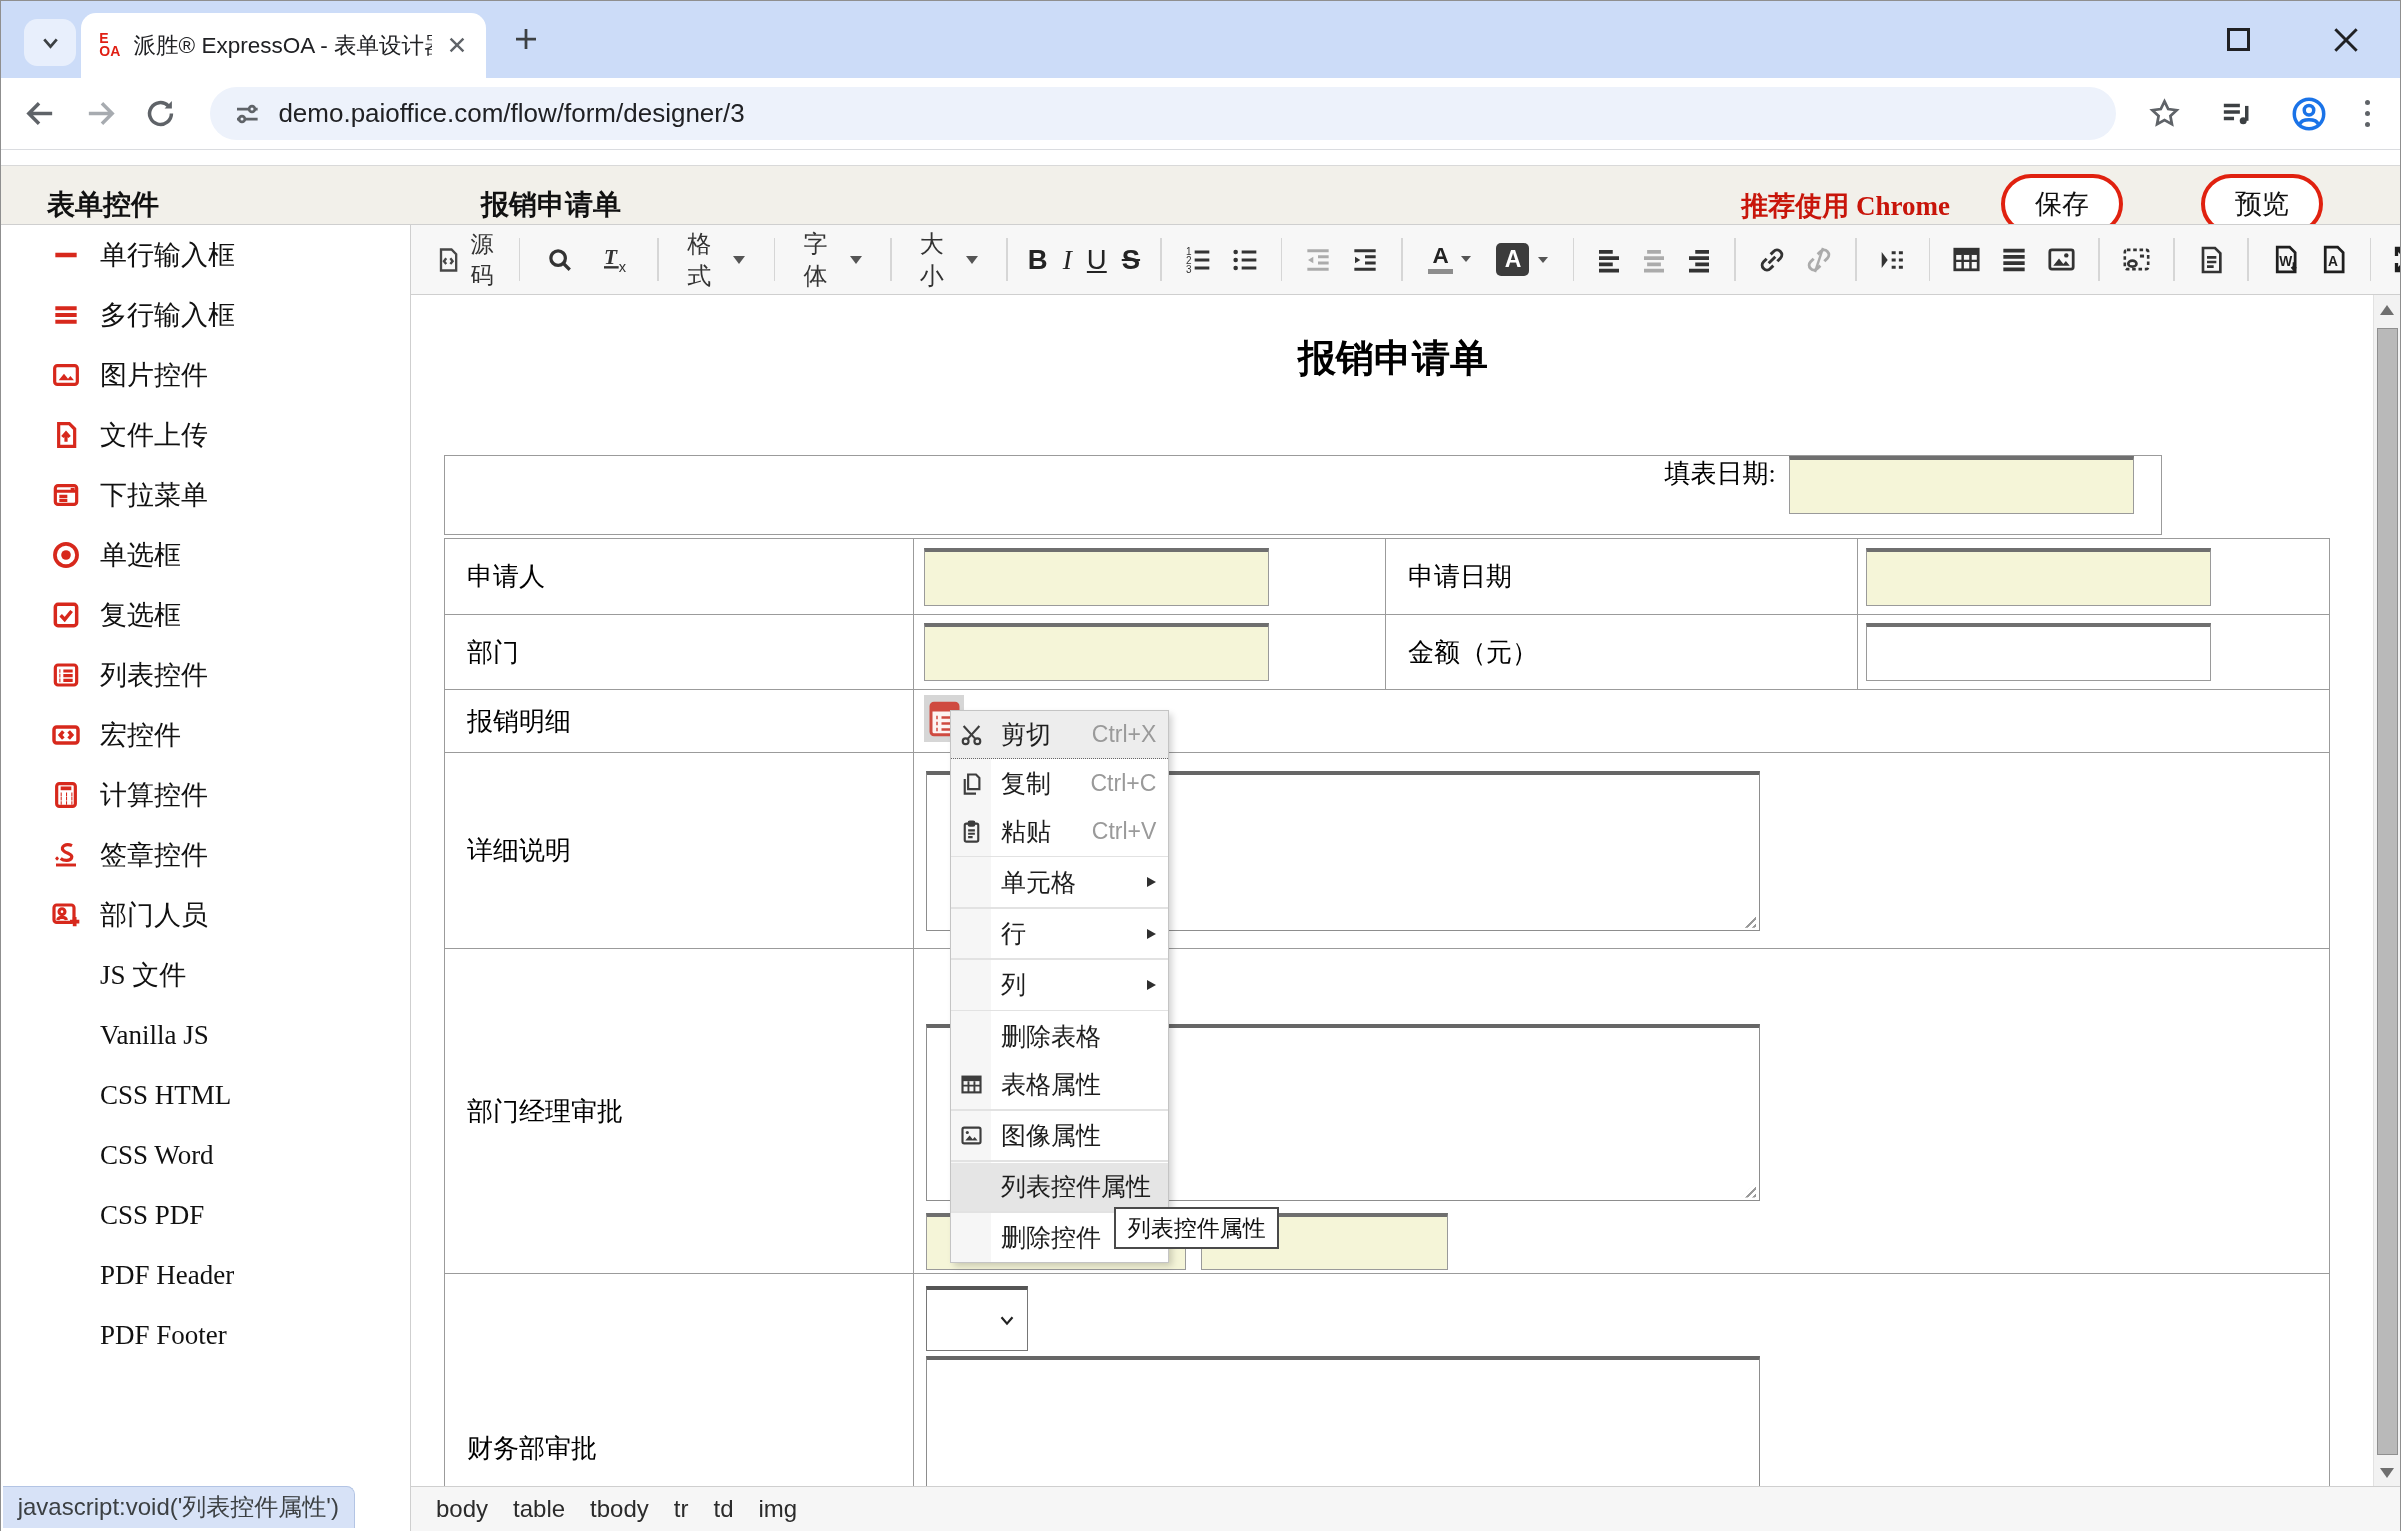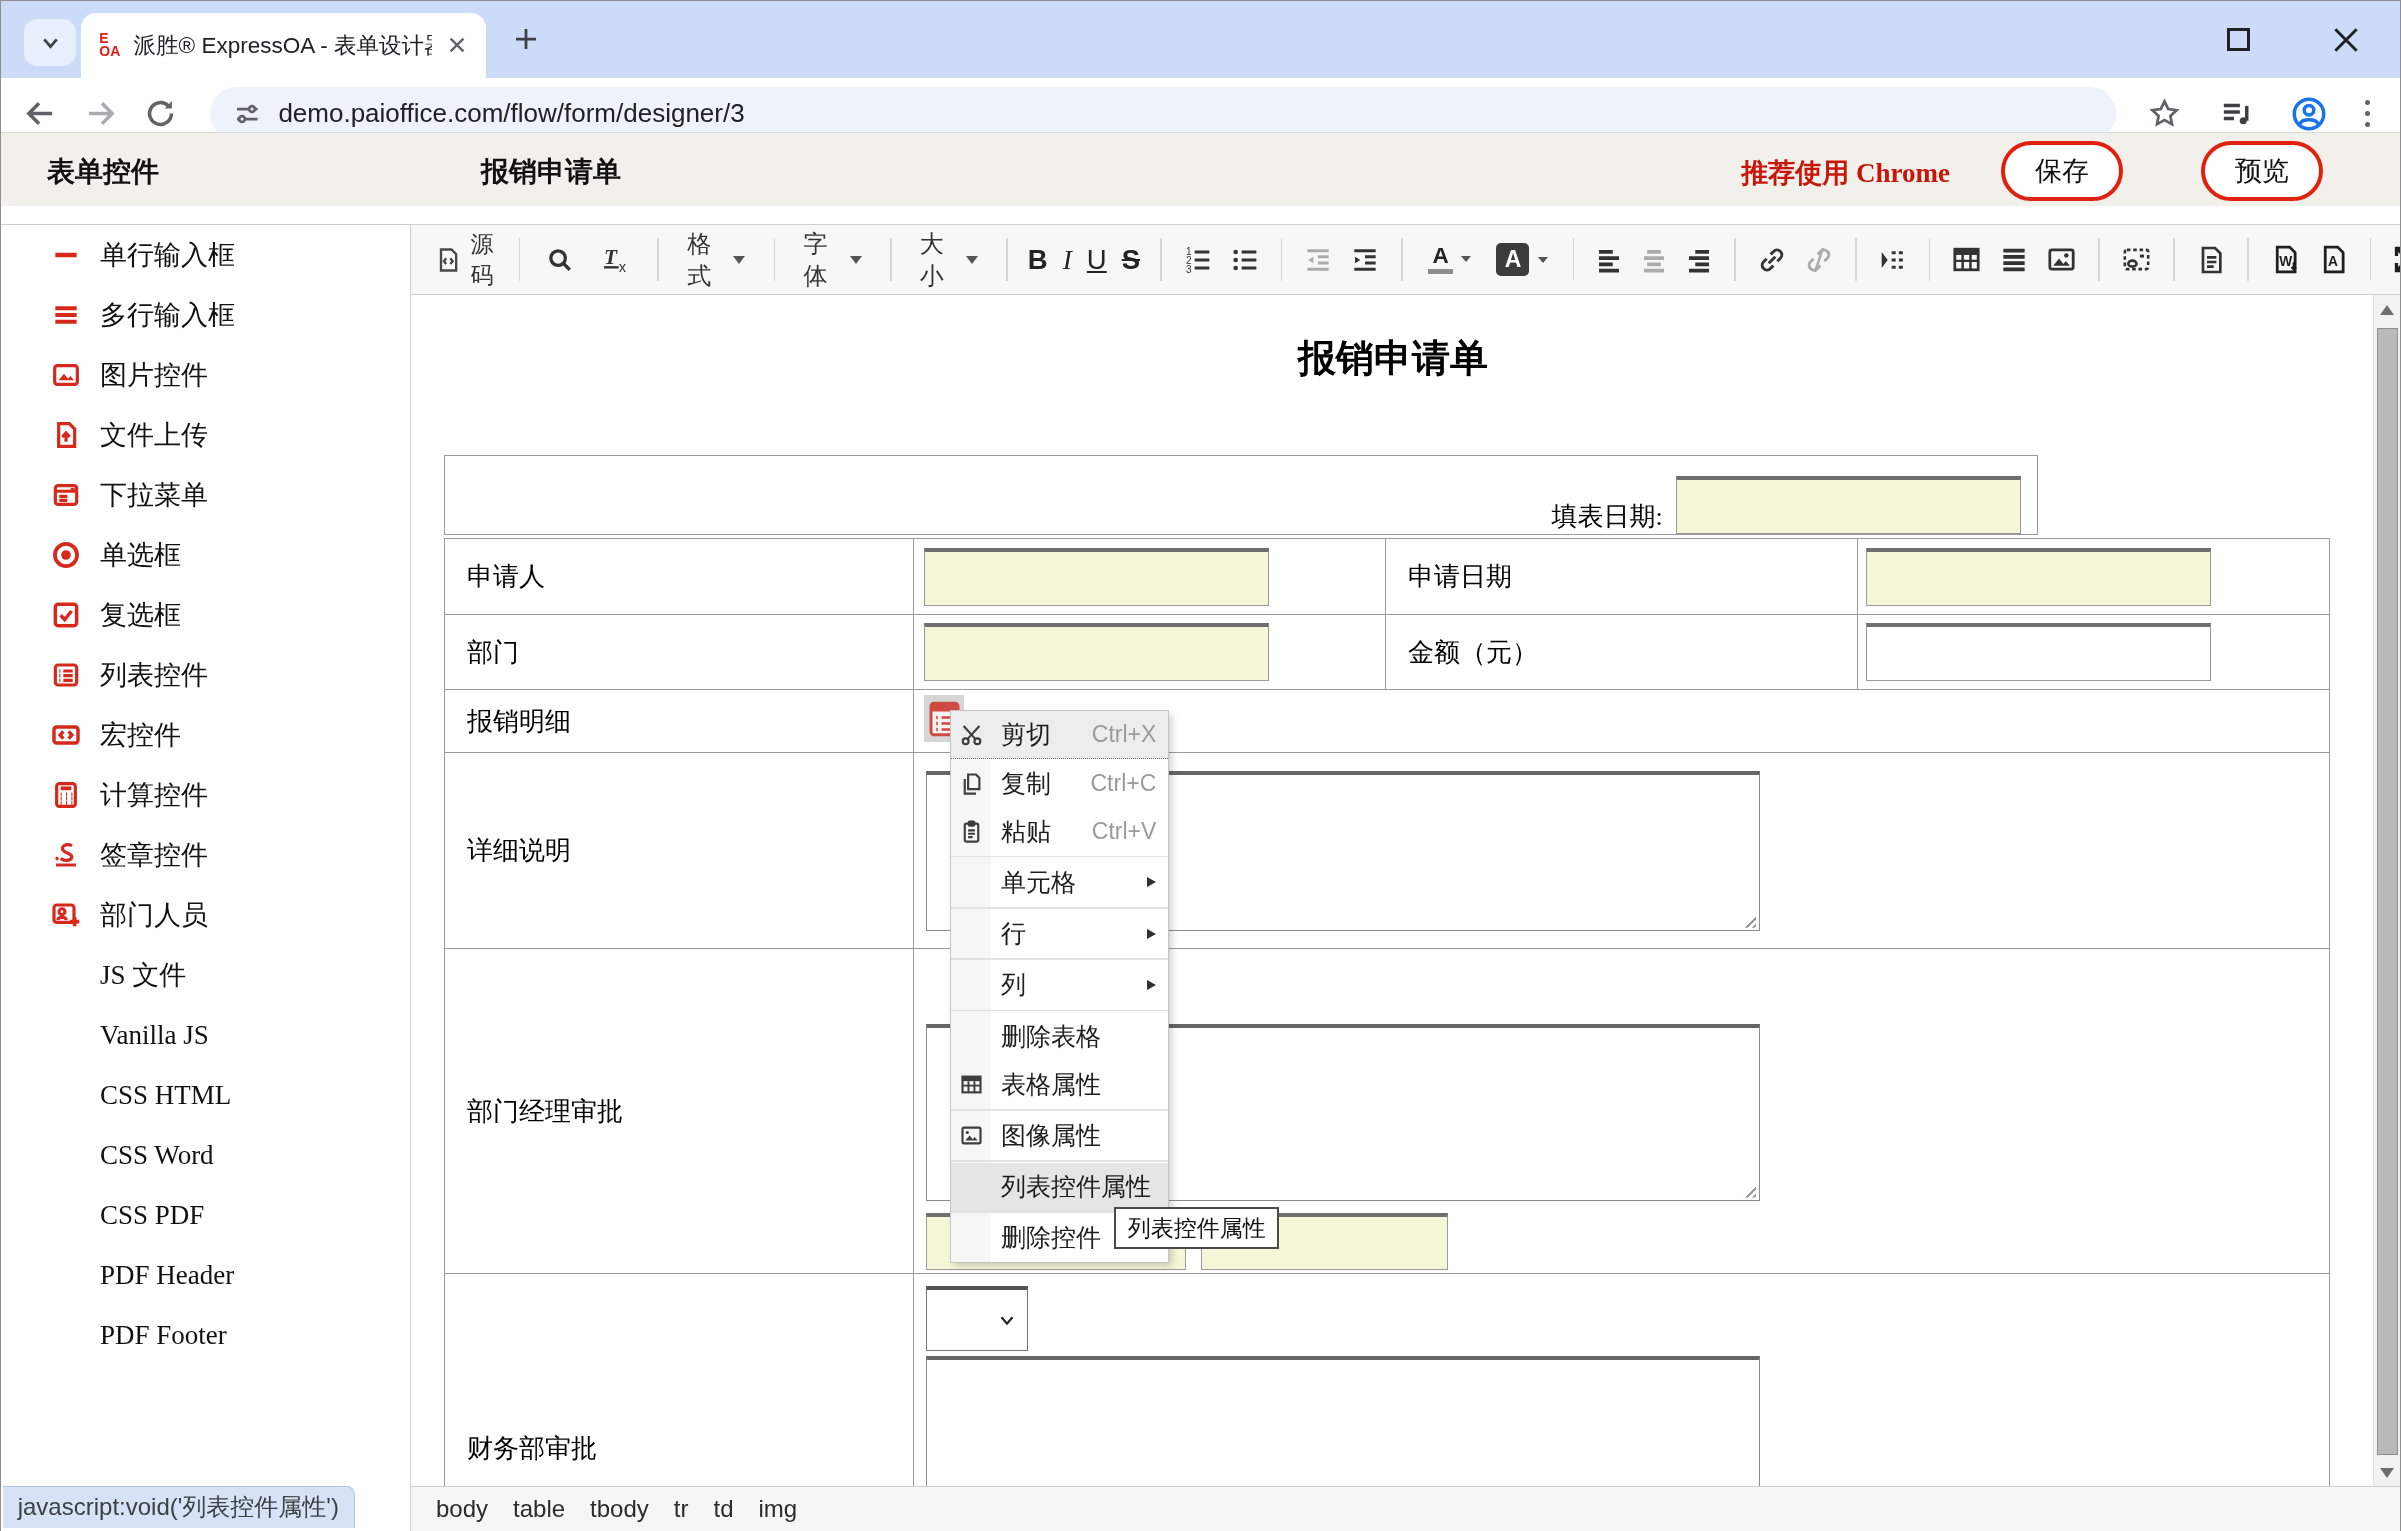--- a/index.html
+++ b/index.html
@@ -23,21 +23,21 @@
   .maxbox{width:23px;height:23px;border:3.3px solid #202124}
 
   .navbar{position:absolute;left:0;top:77px;right:0;height:72px;background:#fff;display:flex;align-items:center;padding:0 22px;gap:25px;border-bottom:0.8px solid #dadce0}
   .urlpill{flex:1;height:53px;background:#edf2fb;border-radius:27px;display:flex;align-items:center;gap:16.7px;padding:0 22px;margin:0 6.7px}
   .urltext{font-size:26px;color:#202124}
   .navright{display:flex;align-items:center;gap:37px;padding-right:8.3px}
   .dots{display:flex;flex-direction:column;gap:5.8px}
   .dots i{width:5px;height:5px;border-radius:50%;background:#5f6368}
 
   
-  .appbar{position:absolute;left:0;top:131px;right:0;height:74px;background:#f2f0ea;border-top:0.8px solid #d9d9d9}
+  .appbar{position:absolute;left:0;top:164px;right:0;height:74px;background:#f2f0ea;border-top:0.8px solid #d9d9d9}
   .panel-title{position:absolute;left:46px;top:20px;font:700 28px var(--serif);color:#111}
   .formname{position:absolute;left:480px;top:20px;font:700 28px var(--serif);color:#111}
   .chromehint{position:absolute;right:450px;top:22px;font:700 27px var(--serif);color:#c8150a}
   .pillbtn{position:absolute;top:8.3px;width:122px;height:60px;border:4.2px solid #e0210f;border-radius:32px;background:#fff;font:400 27px var(--serif);color:#111;display:flex;align-items:center;justify-content:center}
   .savebtn{right:277px}
   .prevbtn{right:77px}
 
   
   .sidebar{position:absolute;left:0;top:223px;width:410px;bottom:0;background:#fff;border-right:1.7px solid #cfcfcf;border-top:1.7px solid #cfcfcf;overflow:hidden}
   .sbi{height:60px;display:flex;align-items:center;padding-left:46px;gap:15px}
@@ -53,21 +53,21 @@
   .caret{width:0;height:0;border-left:6.7px solid transparent;border-right:6.7px solid transparent;border-top:8.3px solid #555}
   .glyph{font-family:var(--sans);color:#242424;font-size:27.5px;line-height:1}
   .dis{opacity:.38}
   .colorA{display:flex;flex-direction:column;align-items:center;line-height:1}
   .colorA .bar{width:25px;height:5.8px;background:#8d8d8d;margin-top:1.7px}
   .bgA{width:33px;height:33px;background:#3c3c3c;border-radius:5px;color:#fff;font-weight:bold;font-size:23px;display:flex;align-items:center;justify-content:center}
 
   
   .content{position:absolute;left:410px;top:294px;width:1964px;height:1193px;background:#fff;overflow:hidden;font-family:var(--serif)}
   .ftitle{position:absolute;left:0;right:0;top:38px;text-align:center;font:700 38px var(--serif);color:#000}
-  .t1{position:absolute;left:33px;top:160px;width:1594px;height:80px;border:1.7px solid var(--border);display:flex;align-items:flex-end;justify-content:flex-end;gap:13.3px;padding-right:16px}
+  .t1{position:absolute;left:33px;top:160px;width:1718px;height:80px;border:1.7px solid var(--border);display:flex;align-items:flex-start;justify-content:flex-end;gap:13.3px;padding-right:27px}
   .t1 .lb{font:400 26px var(--serif);color:#000}
   .yin{background:#f5f5d8;border:1.7px solid #9a9a9a;border-top:4.2px solid #6f6f6f}
   .win{background:#fff;border:1.7px solid #9a9a9a;border-top:4.2px solid #6f6f6f}
   .in-std{width:345px;height:58px}
   .t2{position:absolute;left:33px;top:243px;width:1886px;height:1167px;border:1.7px solid var(--border)}
   .row{display:flex;border-top:1.7px solid var(--border)}
   .row:first-child{border-top:none}
   .c-lab{width:469px;flex:none;border-right:1.7px solid var(--border);display:flex;align-items:center;padding-left:22px;font:400 26px var(--serif);color:#000}
   .c-in{width:472px;flex:none;border-right:1.7px solid var(--border);display:flex;align-items:center;padding-left:10px}
   .c-lab2{width:472px;flex:none;border-right:1.7px solid var(--border);display:flex;align-items:center;padding-left:22px;font:400 26px var(--serif);color:#000}

